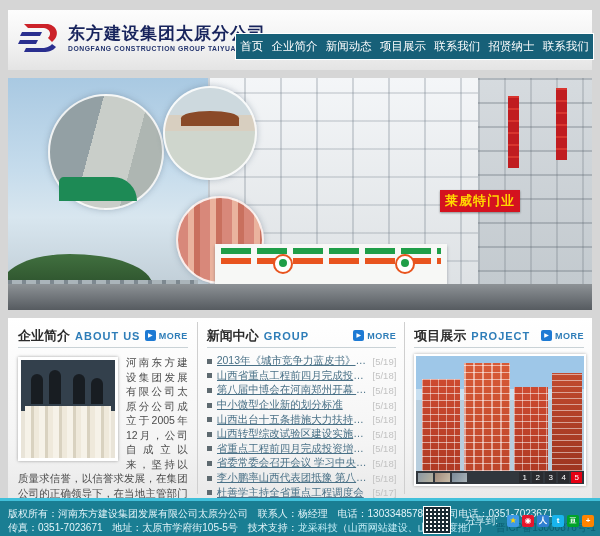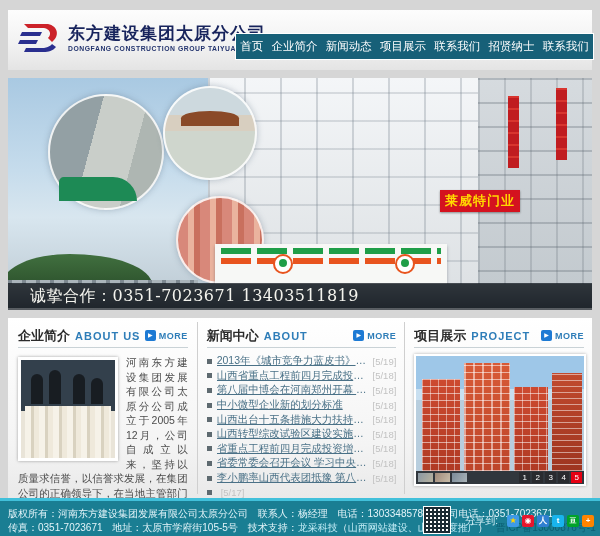--- a/index.html
+++ b/index.html
@@ -188,21 +188,20 @@
       <div class="stripe green"></div>
       <div class="stripe orange"></div>
       <div class="logo-dot ld1"></div>
       <div class="logo-dot ld2"></div>
     </div>
     <div class="storewin"></div>
     <div class="shop-sign">莱威特门业</div>
     <div class="trees"></div>
     <div class="fence"></div>
     <div class="street"></div>
-    <div class="slogan">诚挚合作：0351-7023671  13403511819</div>
   </div>
 
   <div class="content">
 
     <div class="col col-about">
       <div class="sec-head">
         <span class="t-cn">企业简介</span>
         <span class="t-en">ABOUT US</span>
         <span class="more">
           <span class="mico">▶</span>
@@ -220,21 +219,21 @@
         <span>河南东方建设集团发展有限公司太原分公司成立于2005年12月，公司自成立以来，坚持以质量求信誉，以信誉求发展，在集团公司的正确领导下，在当地主管部门的直接指导下，在公司全员的共同努力下，解放思想、开拓进取、勇于创新、与时俱进，获得了社会与业界人士的一致好评。</span>
         
       </div>
     </div>
 
     <div class="vdiv"></div>
 
     <div class="col col-news">
       <div class="sec-head">
         <span class="t-cn">新闻中心</span>
-        <span class="t-en">ABOUT</span>
+        <span class="t-en">GROUP</span>
         <span class="more">
           <span class="mico">▶</span>
           <span class="mtxt">MORE</span>
         </span>
       </div>
       <div class="news-list">
         <div class="news-row">
             <span class="bullet"></span>
             <a>2013年《城市竞争力蓝皮书》发布会</a>
             <span class="date">[5/19]</span>
@@ -274,20 +273,21 @@
             <a>省委常委会召开会议 学习中央关于在全党深</a>
             <span class="date">[5/18]</span>
           </div>
         <div class="news-row">
             <span class="bullet"></span>
             <a>李小鹏率山西代表团抵豫 第八届中博会要省</a>
             <span class="date">[5/18]</span>
           </div>
         <div class="news-row">
             <span class="bullet"></span>
+            <a>杜善学主持全省重点工程调度会</a>
             <span class="date">[5/17]</span>
           </div>
       </div>
     </div>
 
     <div class="vdiv"></div>
 
     <div class="col col-proj">
       <div class="sec-head">
         <span class="t-cn">项目展示</span>

